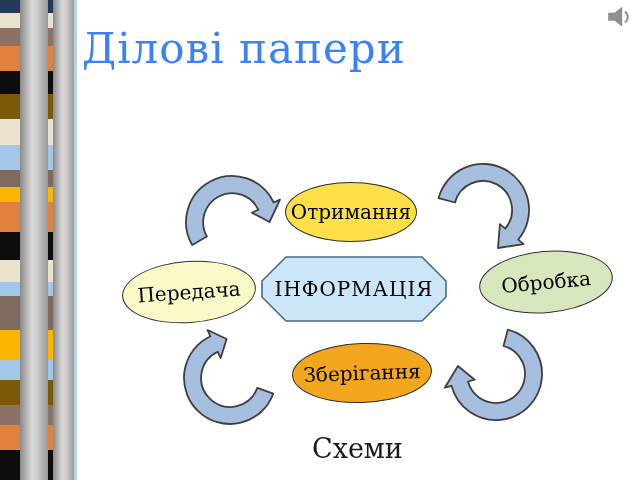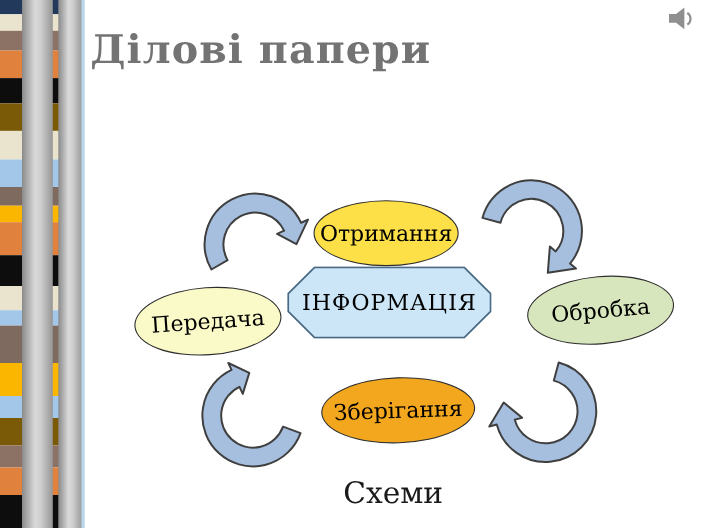--- a/index.html
+++ b/index.html
@@ -11,35 +11,35 @@
   #strip{position:absolute;left:0;top:0;width:78px;height:480px;}
   #tiles{position:absolute;left:0;top:0;width:74px;height:480px;display:flex;flex-direction:column;}
   .pillar{position:absolute;top:0;height:480px;
     background:linear-gradient(90deg,#8a8a8a 0%,#d9d9d9 42%,#cfcfcf 60%,#969696 100%);}
   #pillar-left{left:20px;width:28px;}
   #pillar-right{left:53px;width:22px;}
   #edge-line{position:absolute;left:74px;top:0;width:3px;height:480px;background:#b9d5ea;}
   
   #title{
     position:absolute;left:82px;top:24px;width:540px;margin:0;
-    font-size:36px;font-weight:bold;color:#737373;letter-spacing:1px;white-space:nowrap;
+    font-size:42px;font-weight:normal;color:#3b82f6;letter-spacing:1px;white-space:nowrap;
   }
   
   #speaker{position:absolute;left:606px;top:6px;width:28px;height:22px;cursor:pointer;}
   
   .node{
     position:absolute;display:flex;align-items:center;justify-content:center;
     border:1.6px solid #2e2e2e;border-radius:50%;color:#000;
   }
   .node span{font-size:20px;}
   #node-top{left:285px;top:182px;width:130px;height:58px;}
   #node-right{left:479px;top:251px;width:132px;height:60px;transform:rotate(-5deg);}
   #node-bottom{left:292px;top:343px;width:138px;height:58px;transform:rotate(-2deg);}
   #node-left{left:122px;top:261px;width:132px;height:60px;transform:rotate(-4deg);}
-  #center-shape{position:absolute;left:261px;top:242px;width:186px;height:66px;}
+  #center-shape{position:absolute;left:261px;top:256px;width:186px;height:66px;}
   #center-shape svg{position:absolute;left:0;top:0;}
   #center-label{
     position:absolute;left:0;top:0;width:186px;height:66px;display:flex;
     align-items:center;justify-content:center;font-size:20px;letter-spacing:1px;color:#000;
   }
   .cycle-arrow{position:absolute;overflow:visible;}
   #arrow-tl{left:172px;top:162px;}
   #arrow-tr{left:425px;top:160px;}
   #arrow-br{left:428px;top:326px;}
   #arrow-bl{left:162px;top:326px;}

